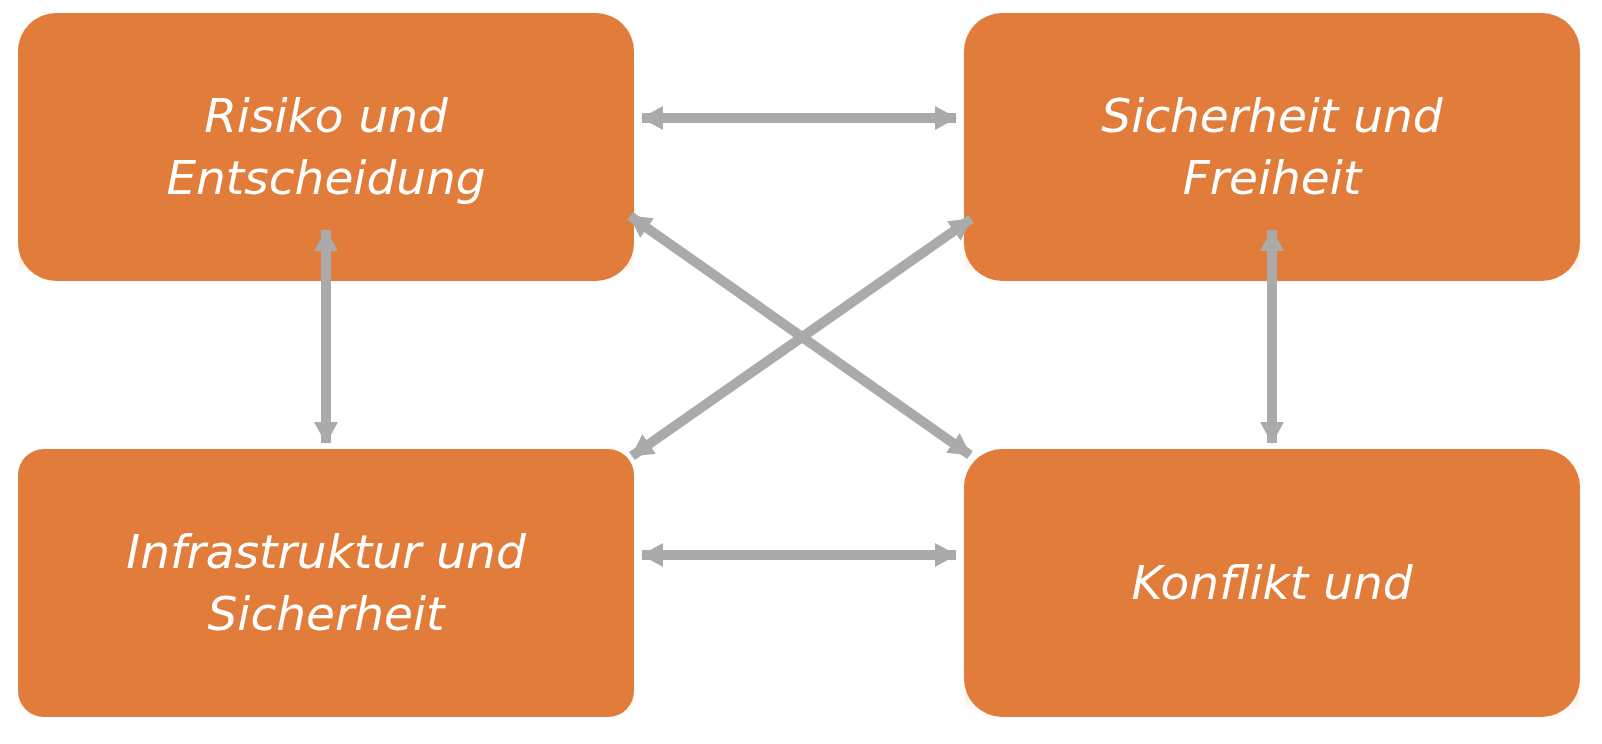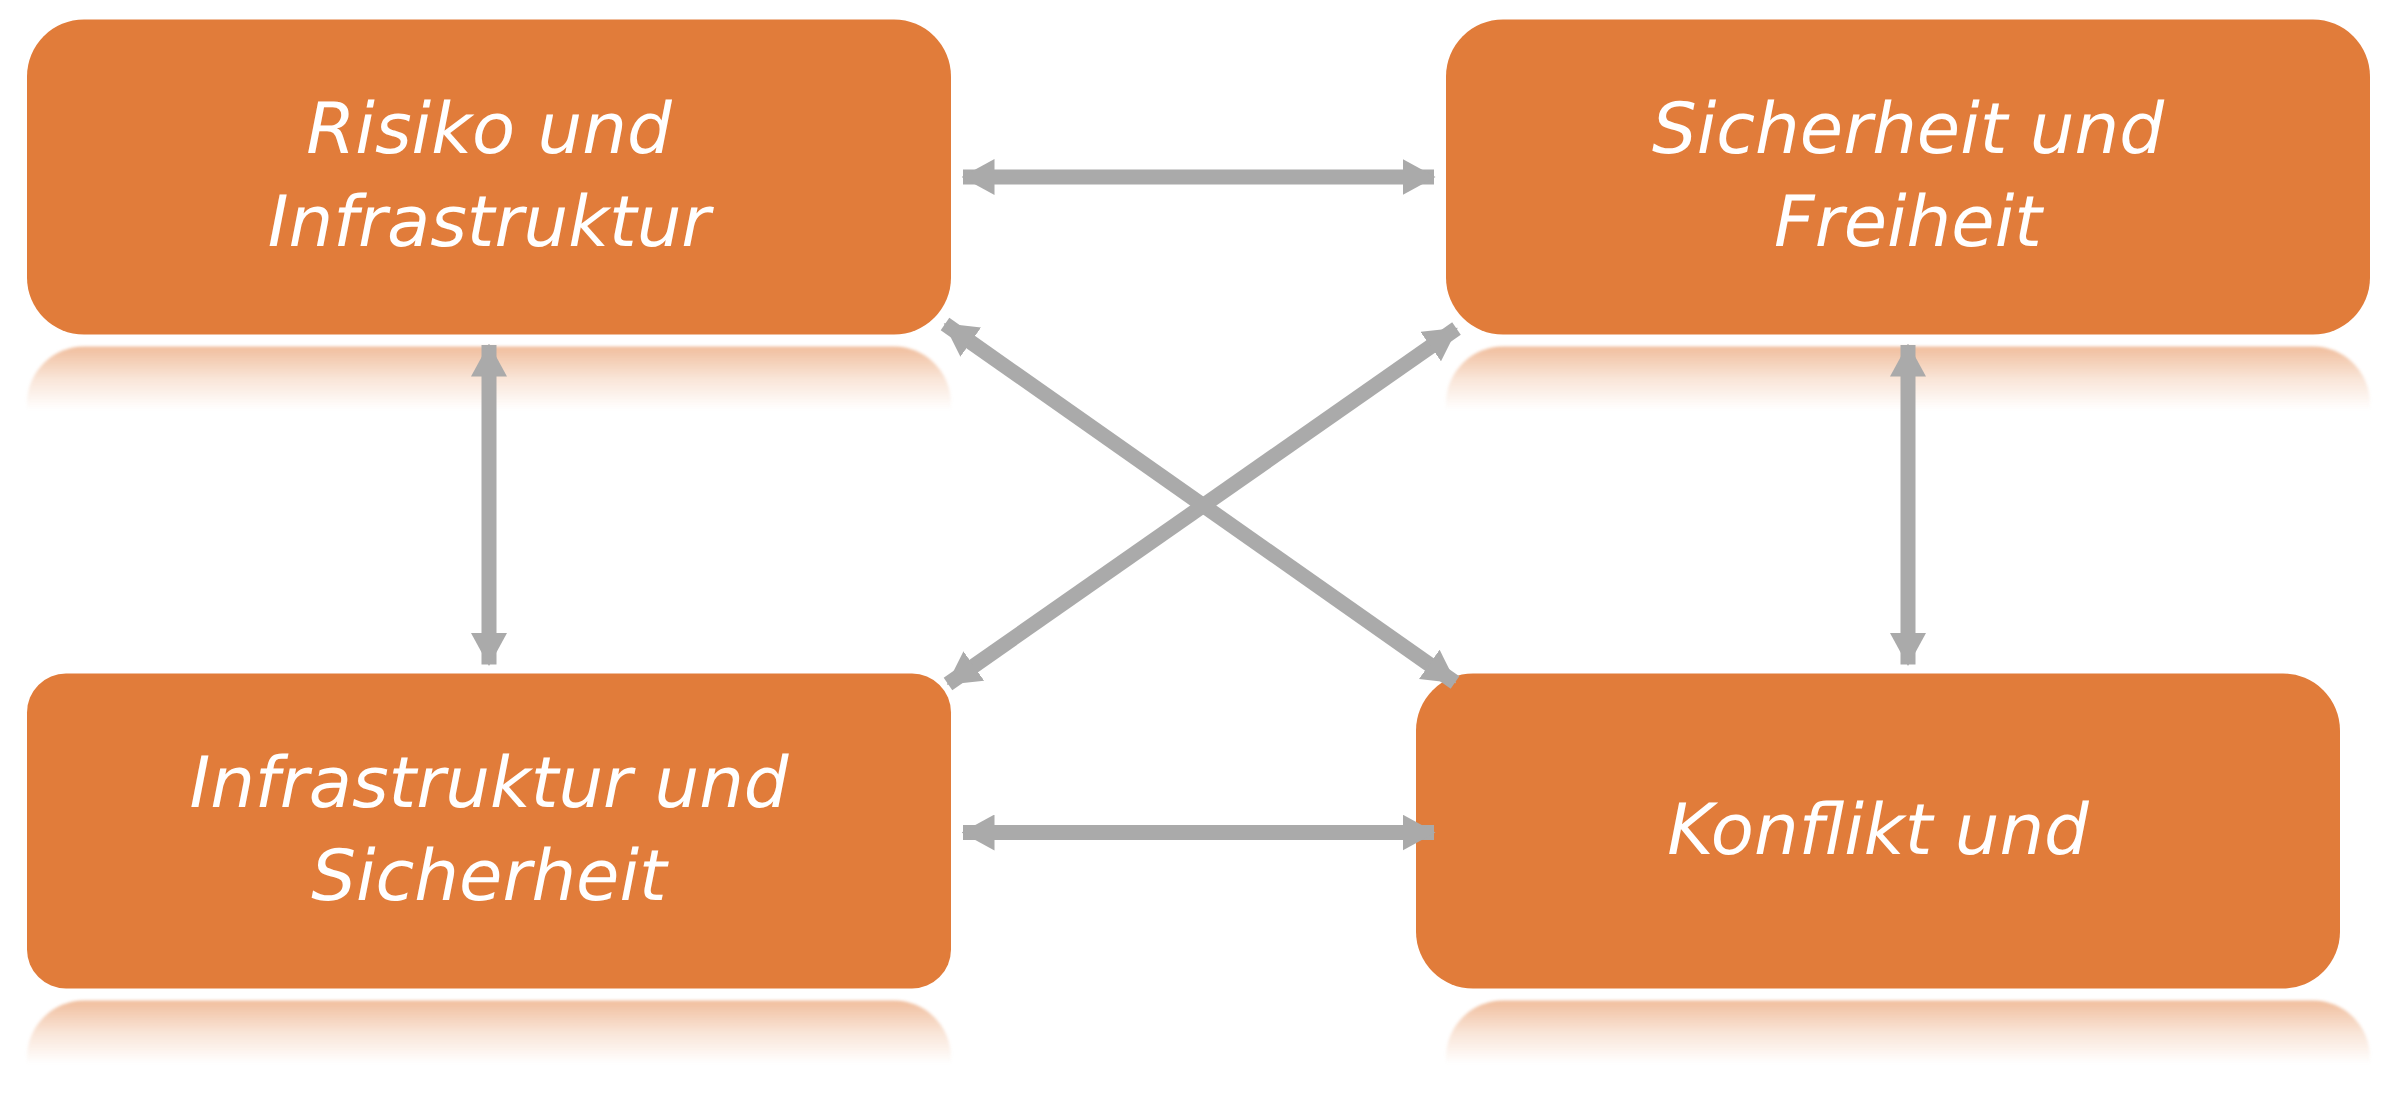--- a/index.html
+++ b/index.html
@@ -11,41 +11,41 @@
     position: relative;
     width: 1602px;
     height: 744px;
     background: #ffffff;
     overflow: hidden;
     font-family: "DejaVu Sans", "Liberation Sans", sans-serif;
   }
   .node {
     position: absolute;
     width: 616px;
-    height: 210px;
+    height: 268px;
     background: var(--node-fill, #E17C3A);
     border-radius: 38px;
     display: flex;
     flex-direction: column;
     align-items: center;
     justify-content: center;
     text-align: center;
     z-index: 2;
   }
   .node .line {
     color: var(--node-text, #ffffff);
     font-style: italic;
     font-size: 47px;
     line-height: 62px;
     white-space: nowrap;
   }
   .node-tl { left: 18px;  top: 13px;  }
   .node-tr { left: 964px; top: 13px;  }
   .node-bl { left: 18px;  top: 449px; border-radius: 26px; }
-  .node-br { left: 944px; top: 449px; gap: 32px; }
+  .node-br { left: 964px; top: 449px; gap: 32px; }
 
   .reflection {
     position: absolute;
     width: 616px;
     height: 48px;
     border-radius: 38px 38px 0 0;
     background: linear-gradient(to bottom,
       rgba(225,124,58,0.50) 0%,
       rgba(225,124,58,0.20) 45%,
       rgba(225,124,58,0.00) 88%);
@@ -78,21 +78,21 @@
 
 <div class="canvas">
 
   <div class="reflection refl-tl"></div>
   <div class="reflection refl-tr"></div>
   <div class="reflection refl-bl"></div>
   <div class="reflection refl-br"></div>
 
   <div class="node node-tl">
     <span class="line">Risiko und</span>
-    <span class="line">Infrastruktur</span>
+    <span class="line">Entscheidung</span>
   </div>
   <div class="node node-tr">
     <span class="line">Sicherheit und</span>
     <span class="line">Freiheit</span>
   </div>
   <div class="node node-bl">
     <span class="line">Infrastruktur und</span>
     <span class="line">Sicherheit</span>
   </div>
   <div class="node node-br">

